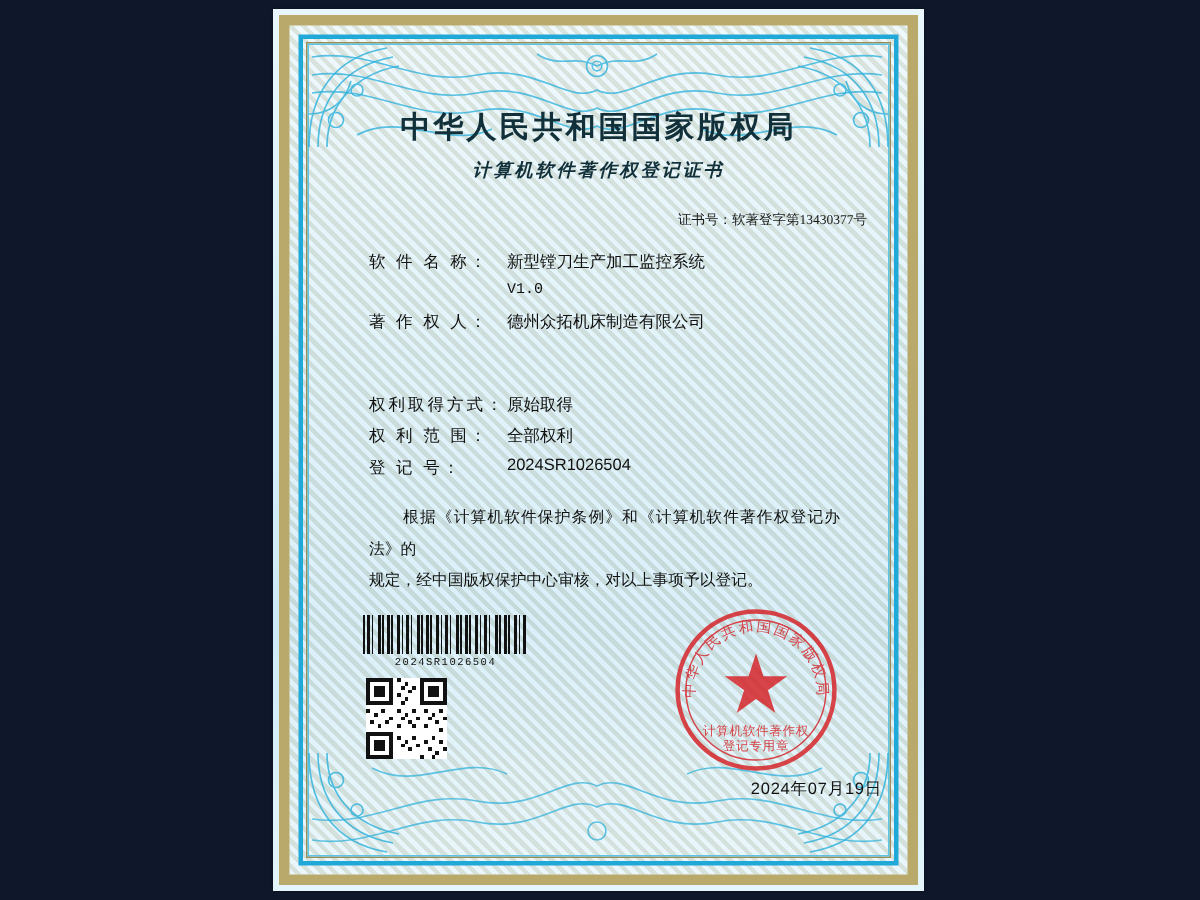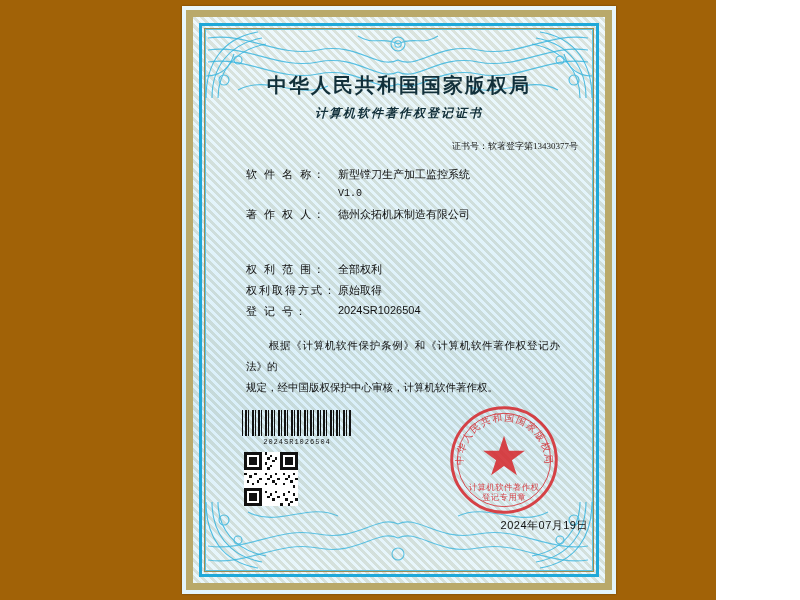--- a/index.html
+++ b/index.html
@@ -6,23 +6,23 @@
     margin: 0;
     padding: 0;
     width: 800px;
     height: 600px;
     background: #ffffff;
     font-family: "Liberation Sans", sans-serif;
   }
 
   #page {
     position: relative;
-    width: 716px;
+    width: 800px;
     height: 600px;
-    background: #a16207;
+    background: #0f172a;
     overflow: hidden;
   }
 
   
   .cert-paper {
     position: absolute;
     left: 182px;
     top: 6px;
     width: 434px;
     height: 588px;
@@ -328,39 +328,39 @@
         <div class="field-sub">V1.0</div>
 
         <div class="field-row">
           <div class="field-label">著 作 权 人：</div>
           <div class="field-value">德州众拓机床制造有限公司</div>
         </div>
 
         <div class="gap-a"></div>
 
         <div class="field-row">
+          <div class="field-label">权利取得方式：</div>
+          <div class="field-value">原始取得</div>
+        </div>
+
+        <div class="field-row">
           <div class="field-label">权 利 范 围：</div>
           <div class="field-value">全部权利</div>
-        </div>
-
-        <div class="field-row">
-          <div class="field-label">权利取得方式：</div>
-          <div class="field-value">原始取得</div>
         </div>
 
         <div class="field-row">
           <div class="field-label">登 记 号：</div>
           <div class="field-value">2024SR1026504</div>
         </div>
 
       </div>
 
       <div class="para">
         <span class="indent"></span><span>根据《计算机软件保护条例》和《计算机软件著作权登记办法》的</span><br>
-        <span>规定，经中国版权保护中心审核，计算机软件著作权。</span>
+        <span>规定，经中国版权保护中心审核，对以上事项予以登记。</span>
       </div>
 
     </div>
 
     <div class="codes">
       <div class="barcode"></div>
       <div class="barcode-num">2024SR1026504</div>
       <svg class="qr" viewBox="0 0 21 21" shape-rendering="crispEdges">
         <rect width="21" height="21" fill="#ffffff"></rect>
         <g fill="#111111">

